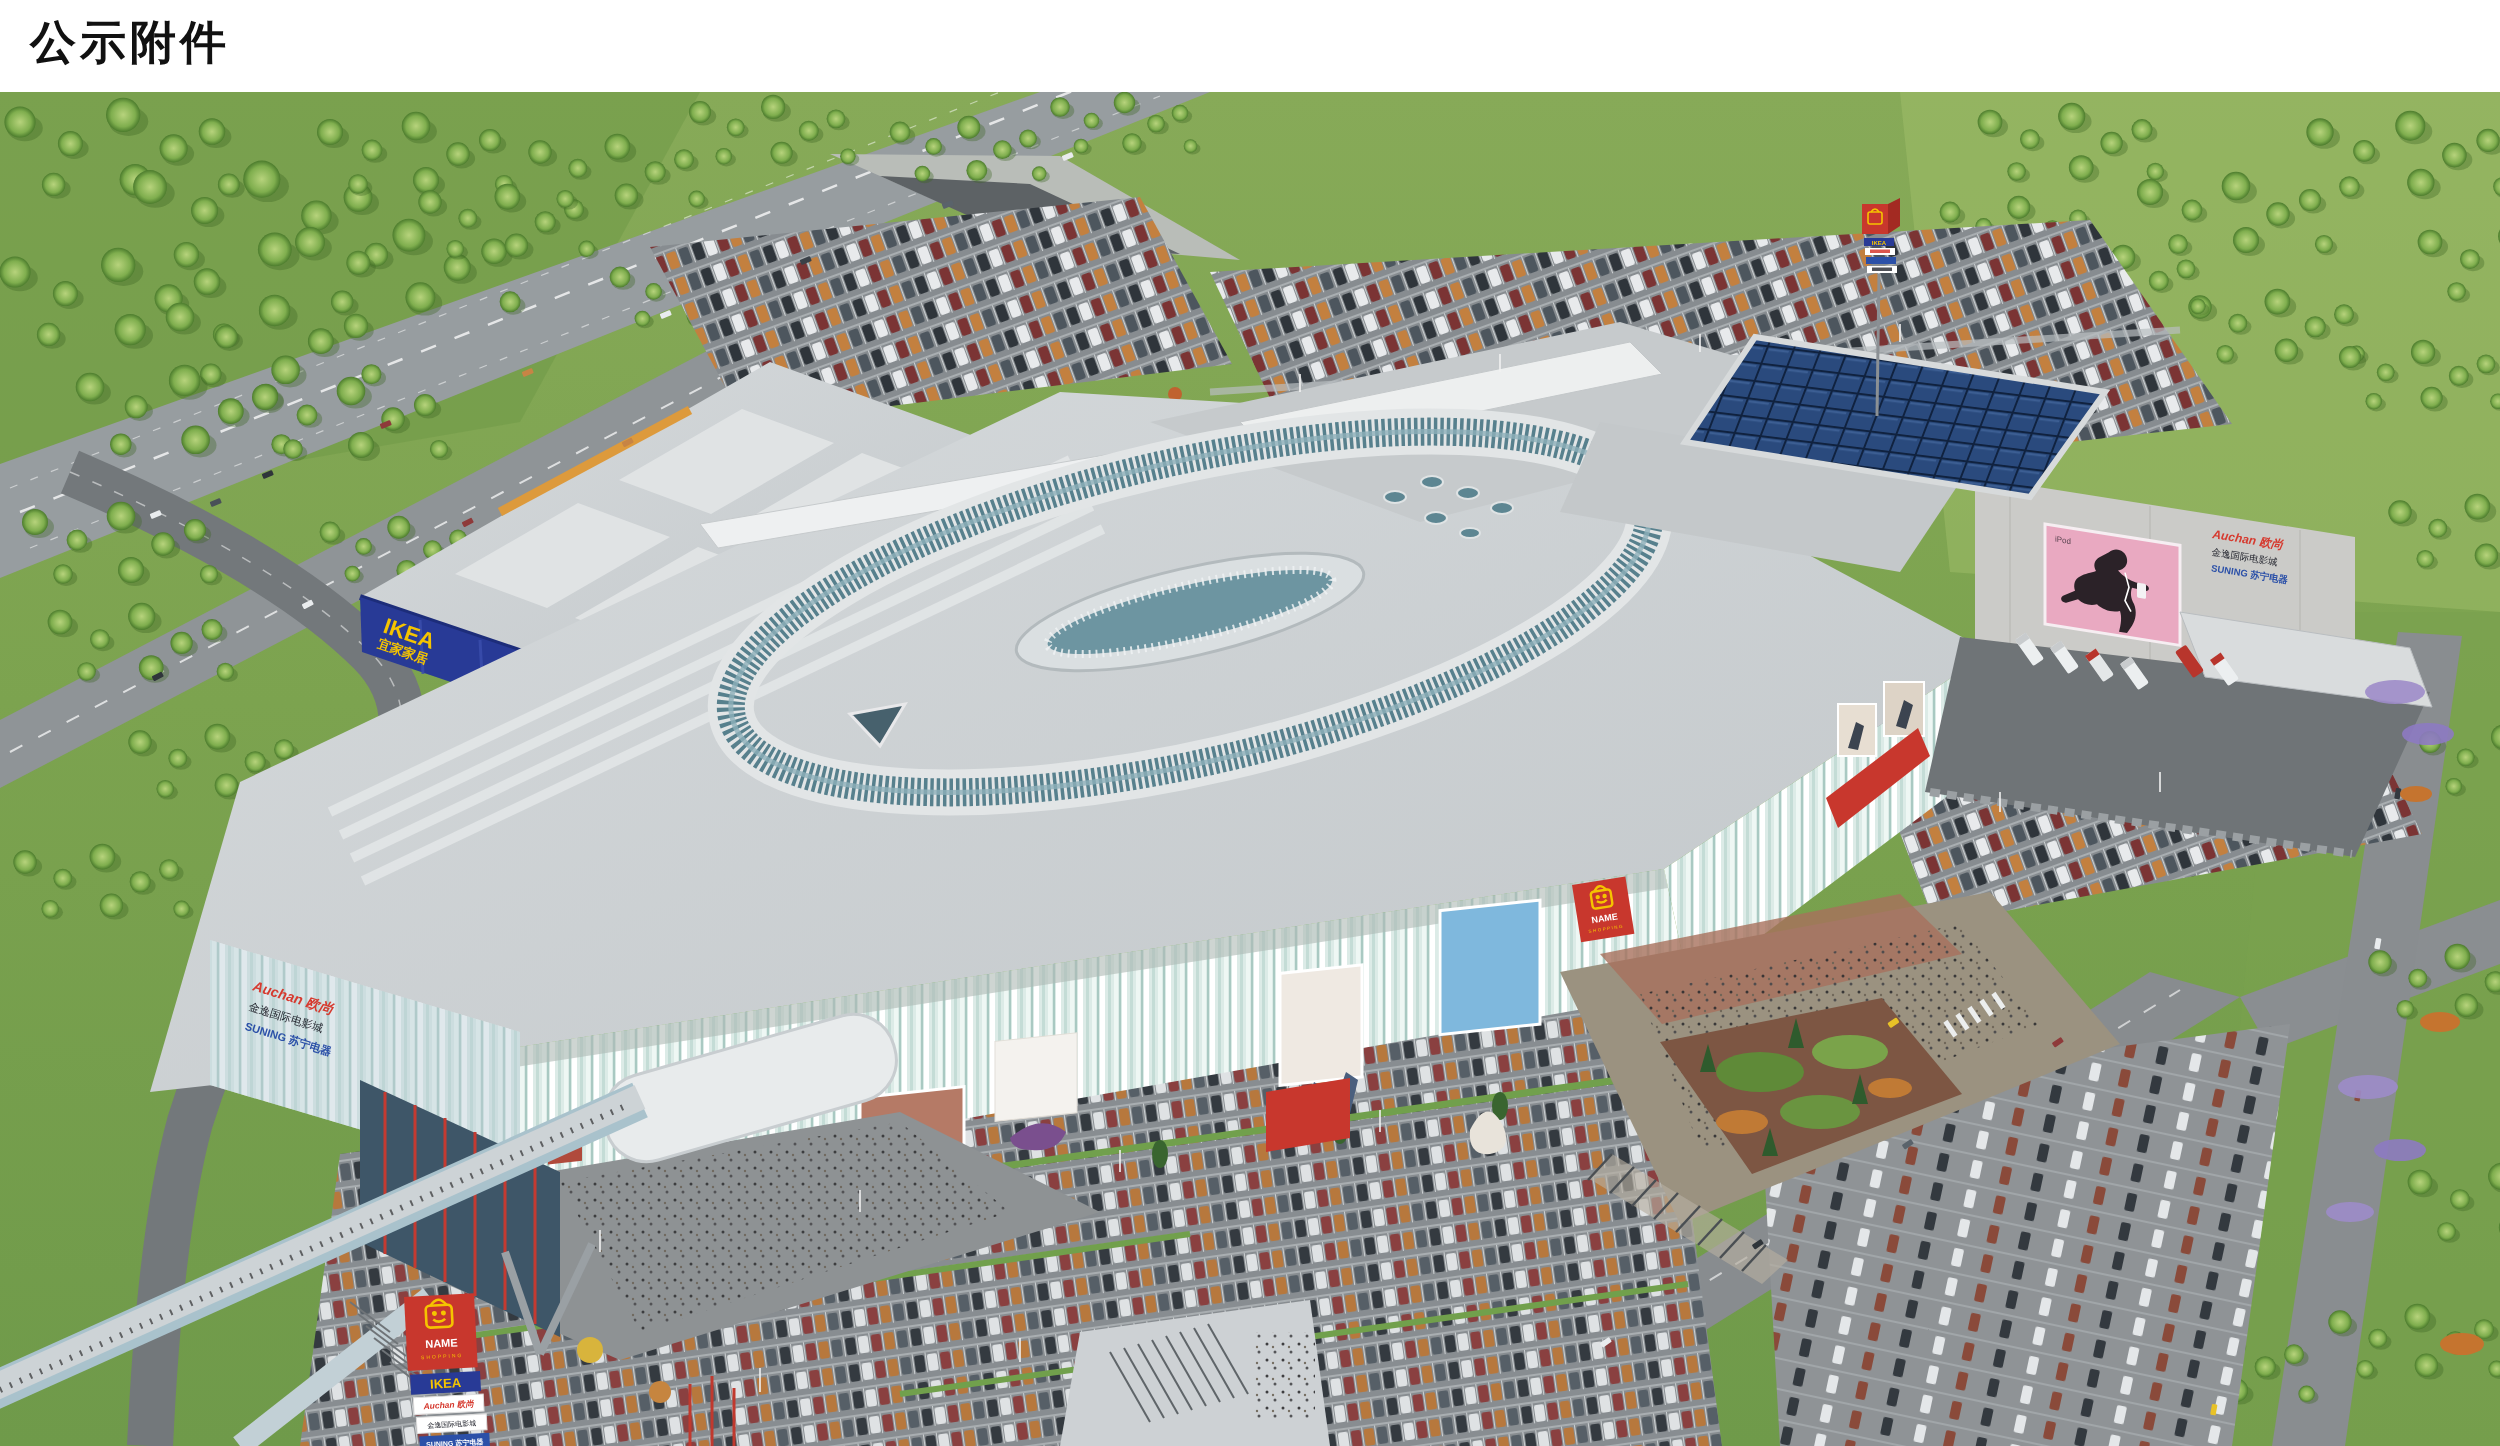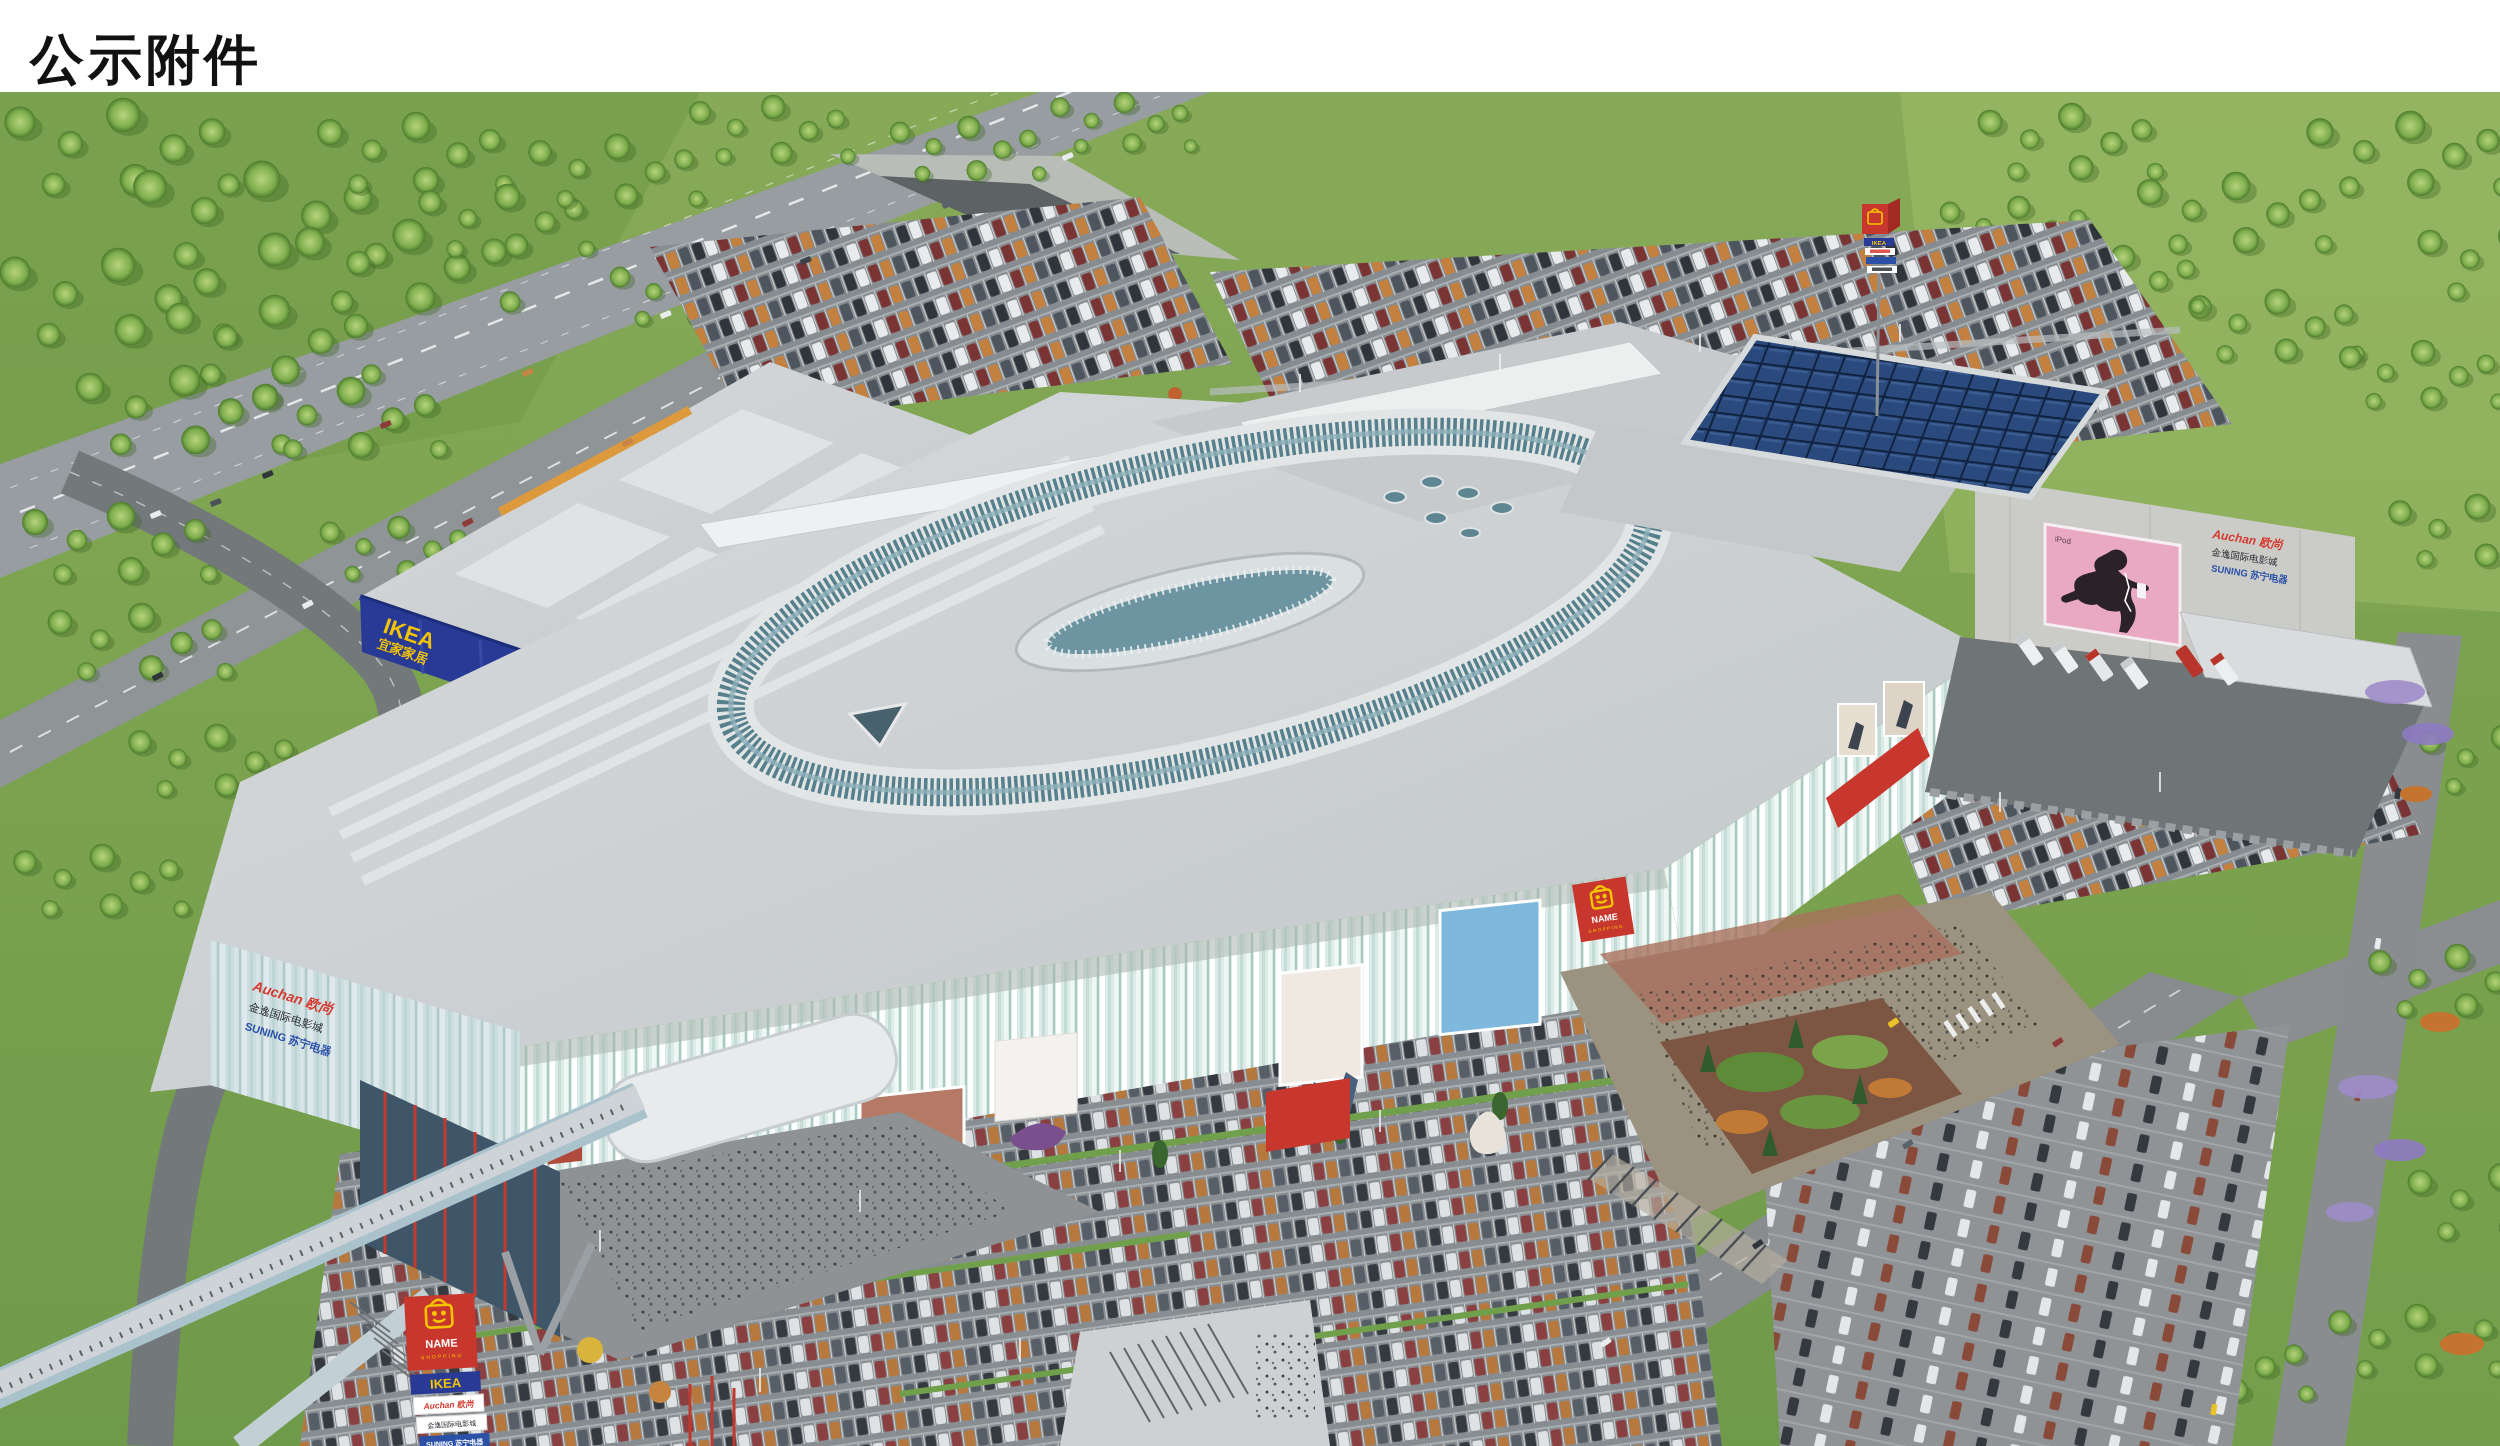--- a/index.html
+++ b/index.html
@@ -1,19 +1,19 @@
 <!DOCTYPE html>
 <html><head>
 <meta charset="utf-8">
 <style>
   html,body{margin:0;padding:0;width:2500px;height:1446px;overflow:hidden;background:#fff;
     font-family:"Liberation Sans",sans-serif;}
   .header{position:absolute;left:0;top:0;width:2500px;height:92px;background:#ffffff;}
-  .header .title{position:absolute;left:30px;top:24px;font-family:Liberation Serif, serif;
-    font-size:54px;font-weight:bold;color:#111;letter-spacing:4px;}
+  .header .title{position:absolute;left:30px;top:12px;font-family:Liberation Serif, serif;
+    font-size:46px;font-weight:bold;color:#111;letter-spacing:4px;}
   .scene{position:absolute;left:0;top:92px;width:2500px;height:1354px;}
   svg{display:block}
   text{font-family:"Liberation Sans",sans-serif;}
 </style>
 </head>
 <body>
 
 <div class="header">
   <div class="title">公示附件</div>
 </div>

